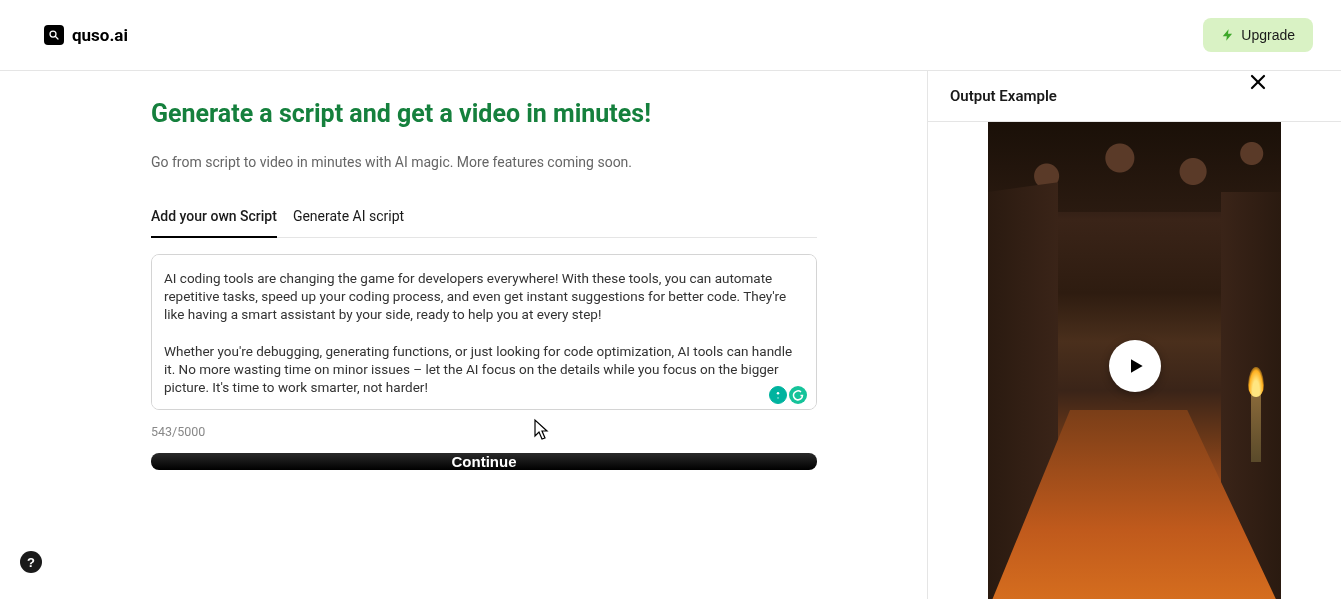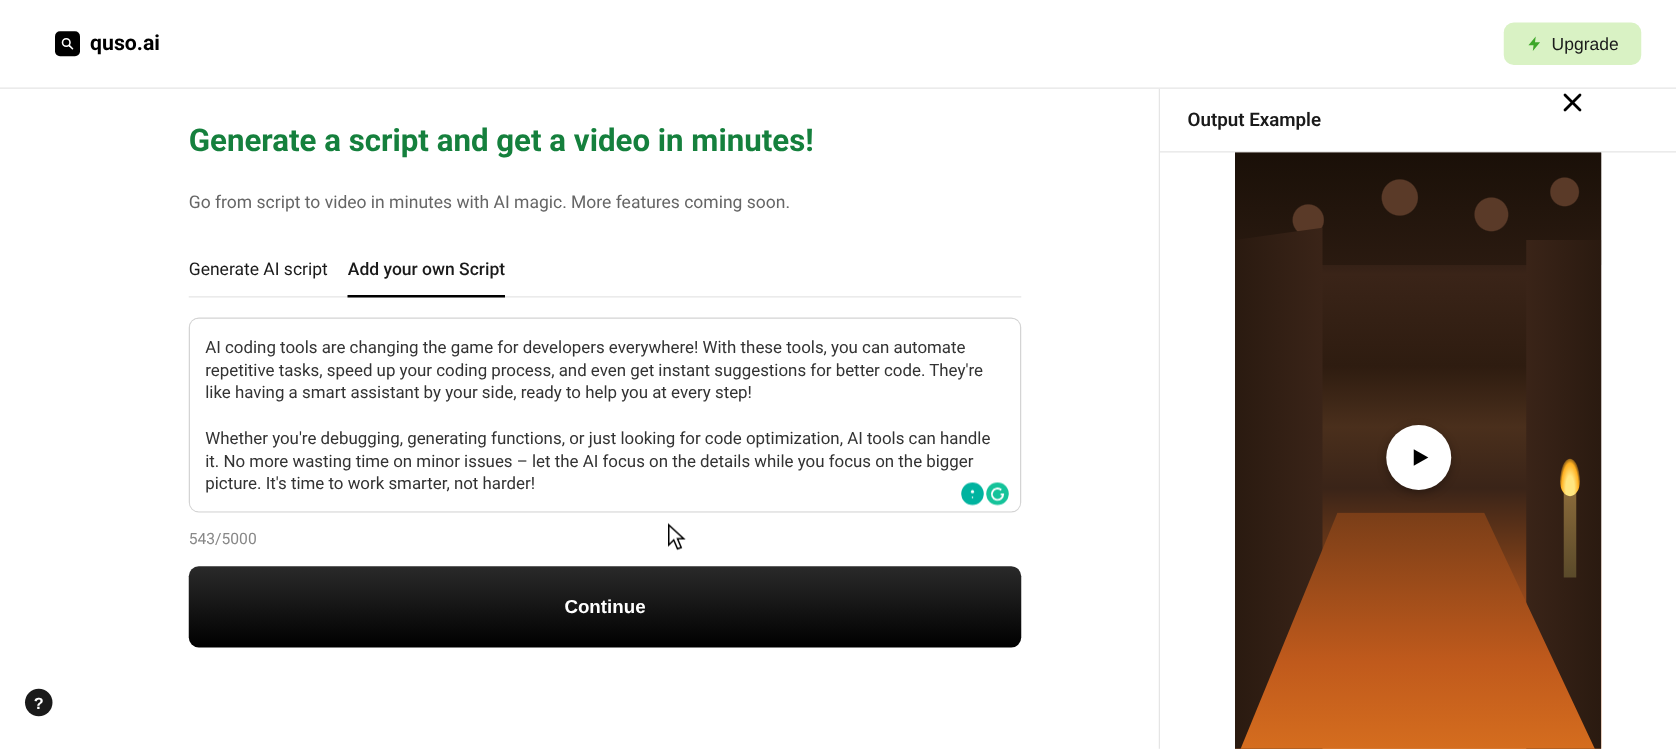--- a/index.html
+++ b/index.html
@@ -144,21 +144,21 @@
   }
   .badge.teal { background: #00b39f; border: 1.5px solid #00b39f; }
   .badge.green { background: #15c39a; }
   .continue-btn {
     width: 666px;
     margin-top: 14px;
     background: linear-gradient(180deg, #2a2a2a, #000);
     color: #fff;
     border: none;
     border-radius: 8px;
-    padding: 24px;
+    padding: 0;
     font-size: 15px;
     font-weight: 600;
     cursor: pointer;
   }
 
   .side-panel {
     width: 414px;
     border-left: 1px solid #e5e5e5;
     display: flex;
     flex-direction: column;
@@ -291,22 +291,22 @@
   </div>
 </div>
 
 <div class="body-wrap">
 
   <div class="main-panel">
     <h1 class="page-title">Generate a script and get a video in minutes!</h1>
     <p class="page-subtitle">Go from script to video in minutes with AI magic. More features coming soon.</p>
 
     <div class="tabs">
+      <div class="tab active">Add your own Script</div>
       <div class="tab">Generate AI script</div>
-      <div class="tab active">Add your own Script</div>
     </div>
 
     <div class="script-area-wrap">
       <textarea class="script-area" id="script-textarea" style="">AI coding tools are changing the game for developers everywhere! With these tools, you can automate repetitive tasks, speed up your coding process, and even get instant suggestions for better code. They're like having a smart assistant by your side, ready to help you at every step!
 
 Whether you're debugging, generating functions, or just looking for code optimization, AI tools can handle it. No more wasting time on minor issues – let the AI focus on the details while you focus on the bigger picture. It's time to work smarter, not harder!</textarea>
       <div class="badges">
         <div class="badge teal">
           <svg viewBox="0 0 24 24" width="10" height="10" fill="#fff">
               <circle cx="12" cy="8" r="3"></circle>

